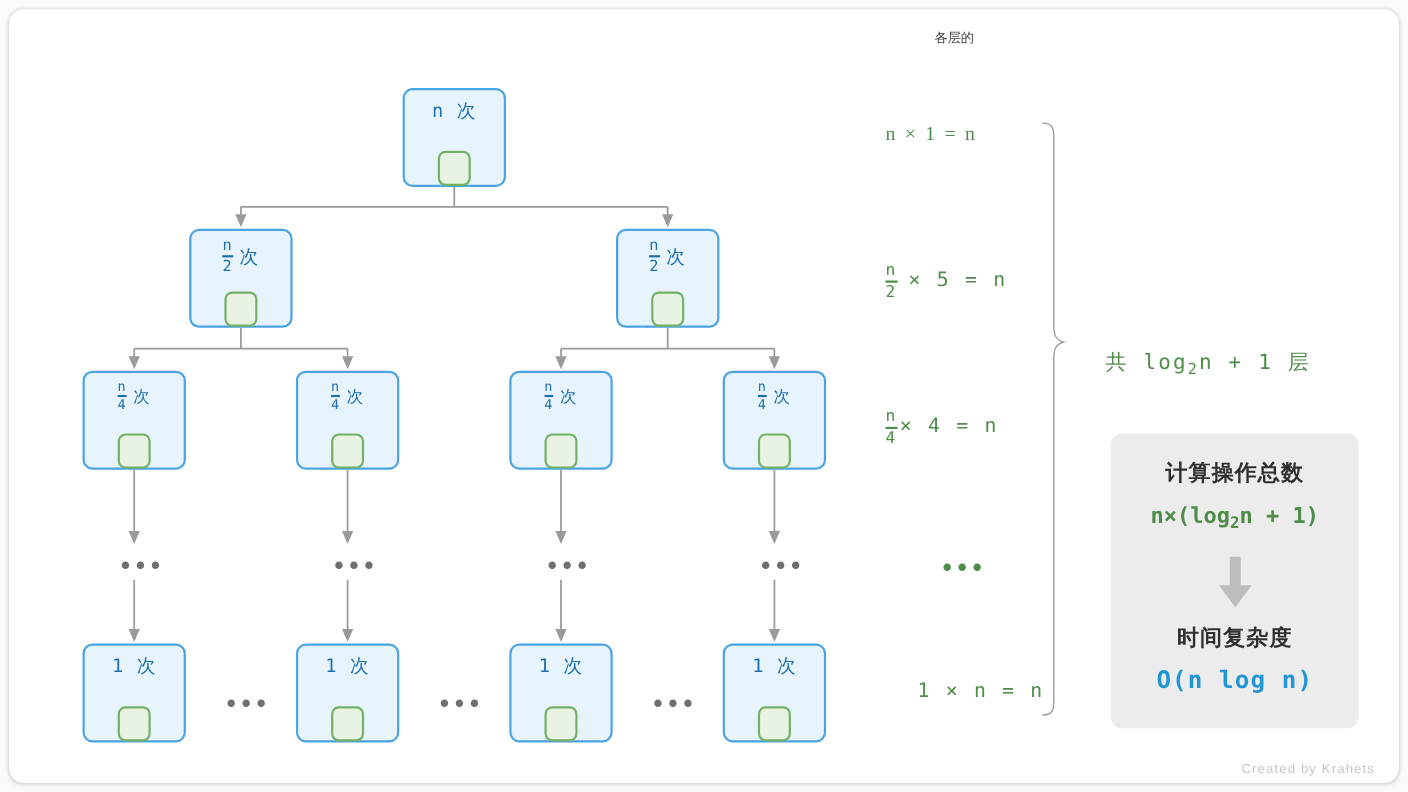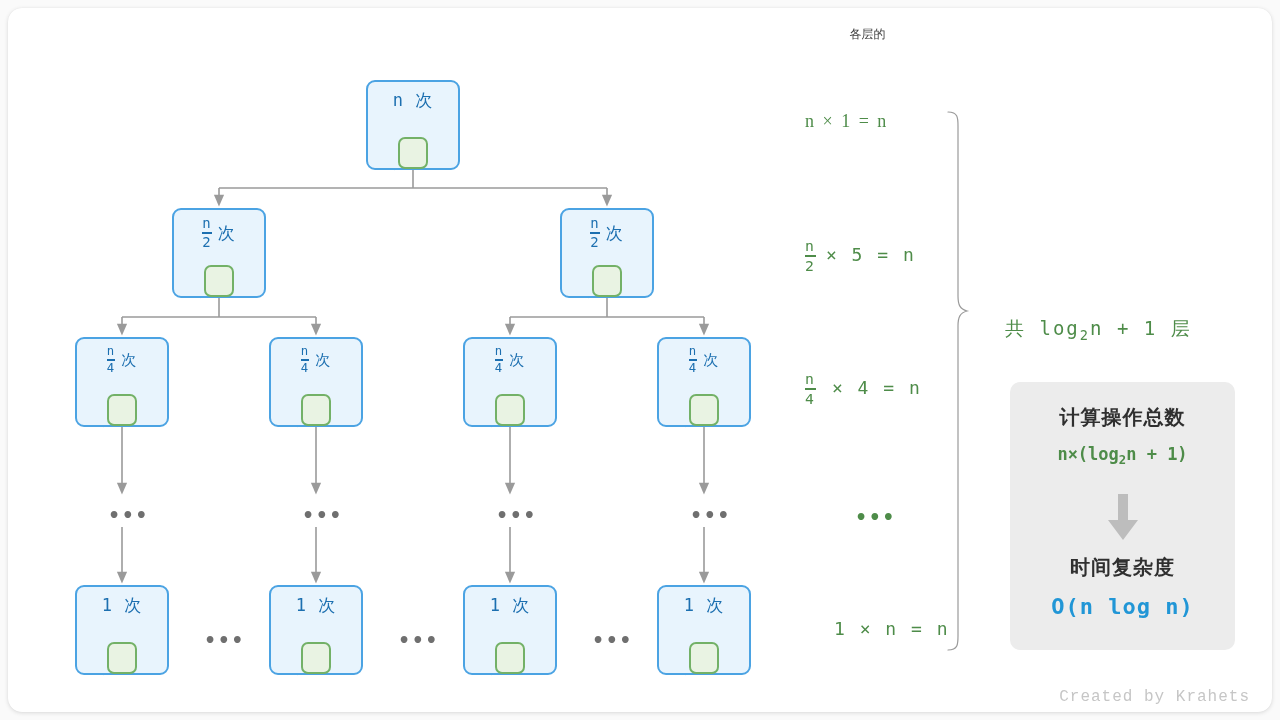--- a/index.html
+++ b/index.html
@@ -91,39 +91,39 @@
     font-family:"DejaVu Sans Mono","Liberation Mono",monospace;
     font-size:19px;
     letter-spacing:2px;
     white-space:nowrap;
   }
   sub{font-size:0.72em;}
 
   
   #summary{
     position:absolute;
-    left:1010px;top:382px;width:225px;height:268px;
+    left:1010px;top:394px;width:225px;height:268px;
     background:#ececec;
     border-radius:10px;
   }
   #summary .t{
     position:absolute;left:0;right:0;text-align:center;
     white-space:nowrap;
   }
   .s-title{top:22px;font-size:20px;font-weight:bold;color:#2f2f2f;letter-spacing:1px;}
-  .s-expr{top:62px;font-size:17px;font-weight:bold;color:#4E8C49;
+  .s-expr{top:62px;font-size:20px;font-weight:bold;color:#4E8C49;
           font-family:"DejaVu Sans Mono","Liberation Mono",monospace;letter-spacing:0px;}
   .s-title2{top:172px;font-size:20px;font-weight:bold;color:#2f2f2f;letter-spacing:1px;}
   .s-big{top:212px;font-size:22px;font-weight:bold;color:#2196D6;
          font-family:"DejaVu Sans Mono","Liberation Mono",monospace;letter-spacing:1px;}
 
   #credit{
     position:absolute;right:30px;bottom:14px;
-    color:#c6c6c6;font-size:16px;letter-spacing:1px;
-    font-family:Liberation Mono, monospace;
+    color:#c6c6c6;font-size:12px;letter-spacing:1px;
+    font-family:Liberation Sans, sans-serif;
     white-space:nowrap;
   }
 </style>
 </head>
 <body>
 
 <div id="card"></div>
 
 <div class="stage">
 
@@ -278,21 +278,21 @@
     <div>各层的</div>
   </div>
 
   <div class="eq" style="left:805px;top:112px;font-family:Liberation Serif, serif;">n × 1 = n</div>
 
   <div class="eq" style="left:805px;top:238px;">
     <span class="frac"><span class="num">n</span><span class="bar"></span><span class="den">2</span></span><span style="margin-left:10px;">× 5 = n</span>
   </div>
 
   <div class="eq" style="left:805px;top:371px;">
-    <span class="frac"><span class="num">n</span><span class="bar"></span><span class="den">4</span></span><span style="margin-left:16px;">× 4 = n</span>
+    <span class="frac"><span class="num">n</span><span class="bar"></span><span class="den">4</span></span><span style="margin-left:2px;">× 4 = n</span>
   </div>
 
   <div class="dots green" style="left:855px;top:508px;">•••</div>
 
   <div class="eq" style="left:834px;top:620px;">1 × n = n</div>
 
   <div class="total" style="left:1005px;top:299px;margin-top:17px;">
     <span>共 log</span><sub>2</sub><span>n + 1</span> <span>层</span>
   </div>
 

